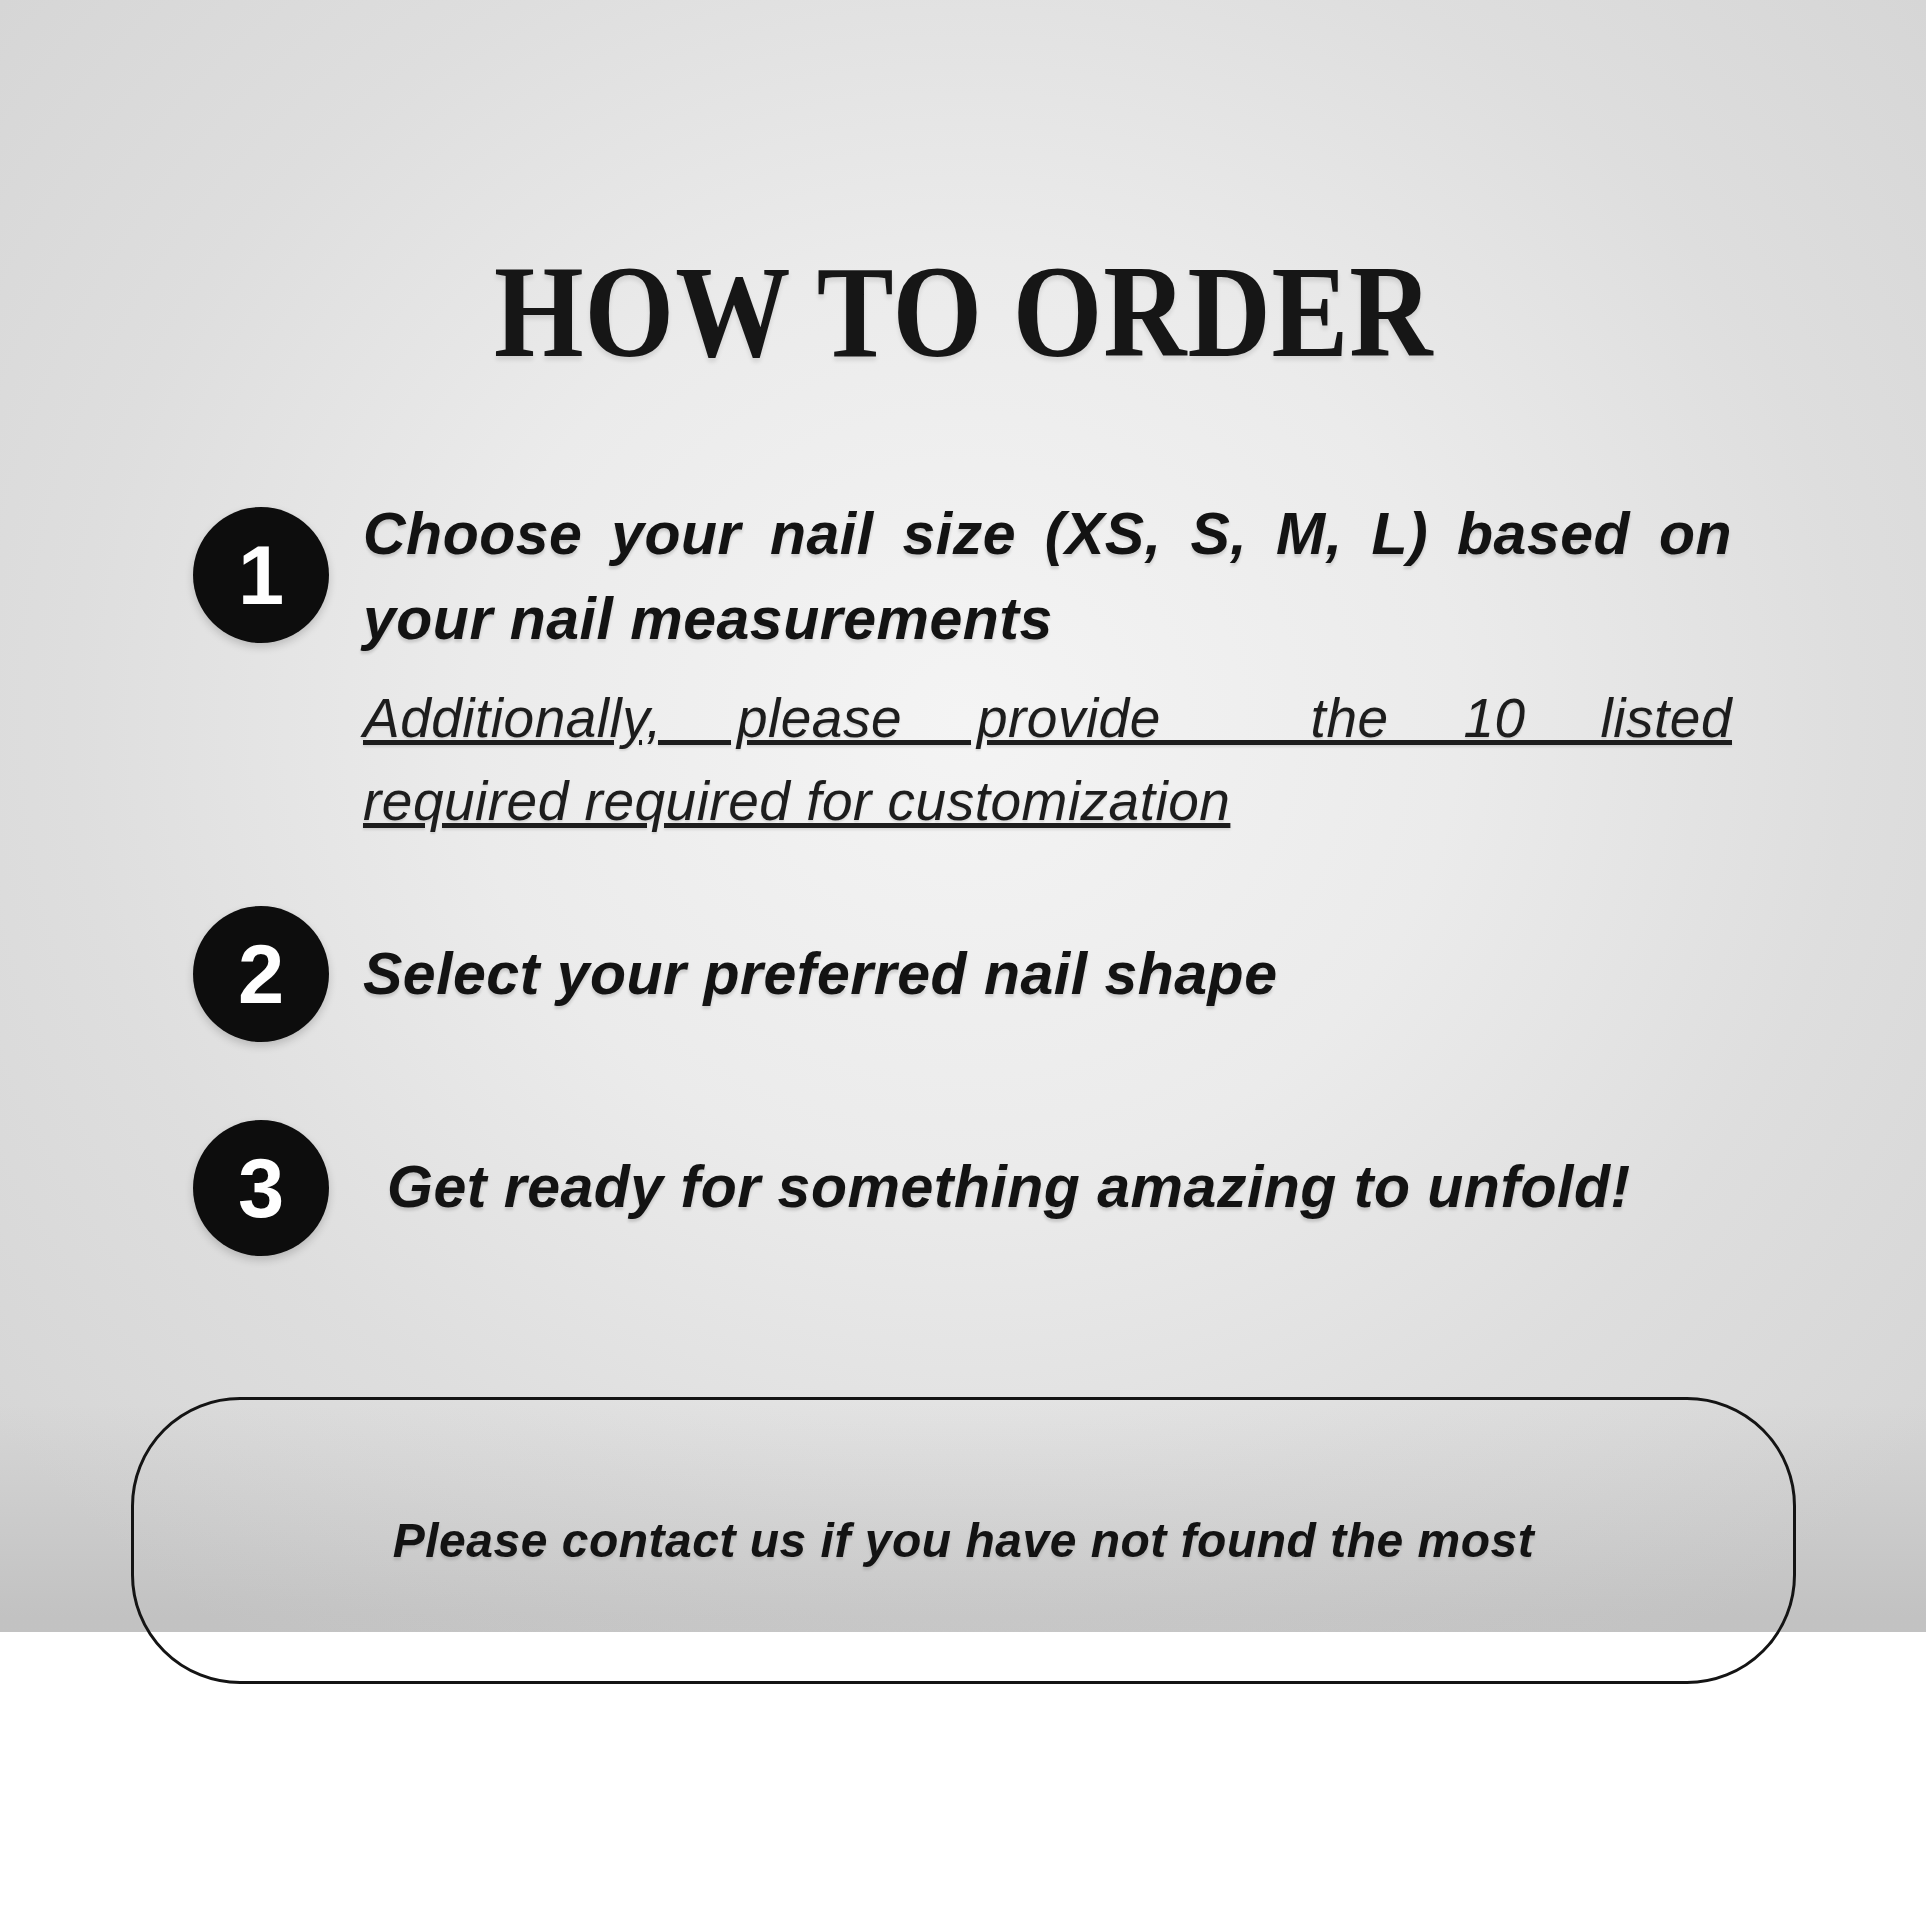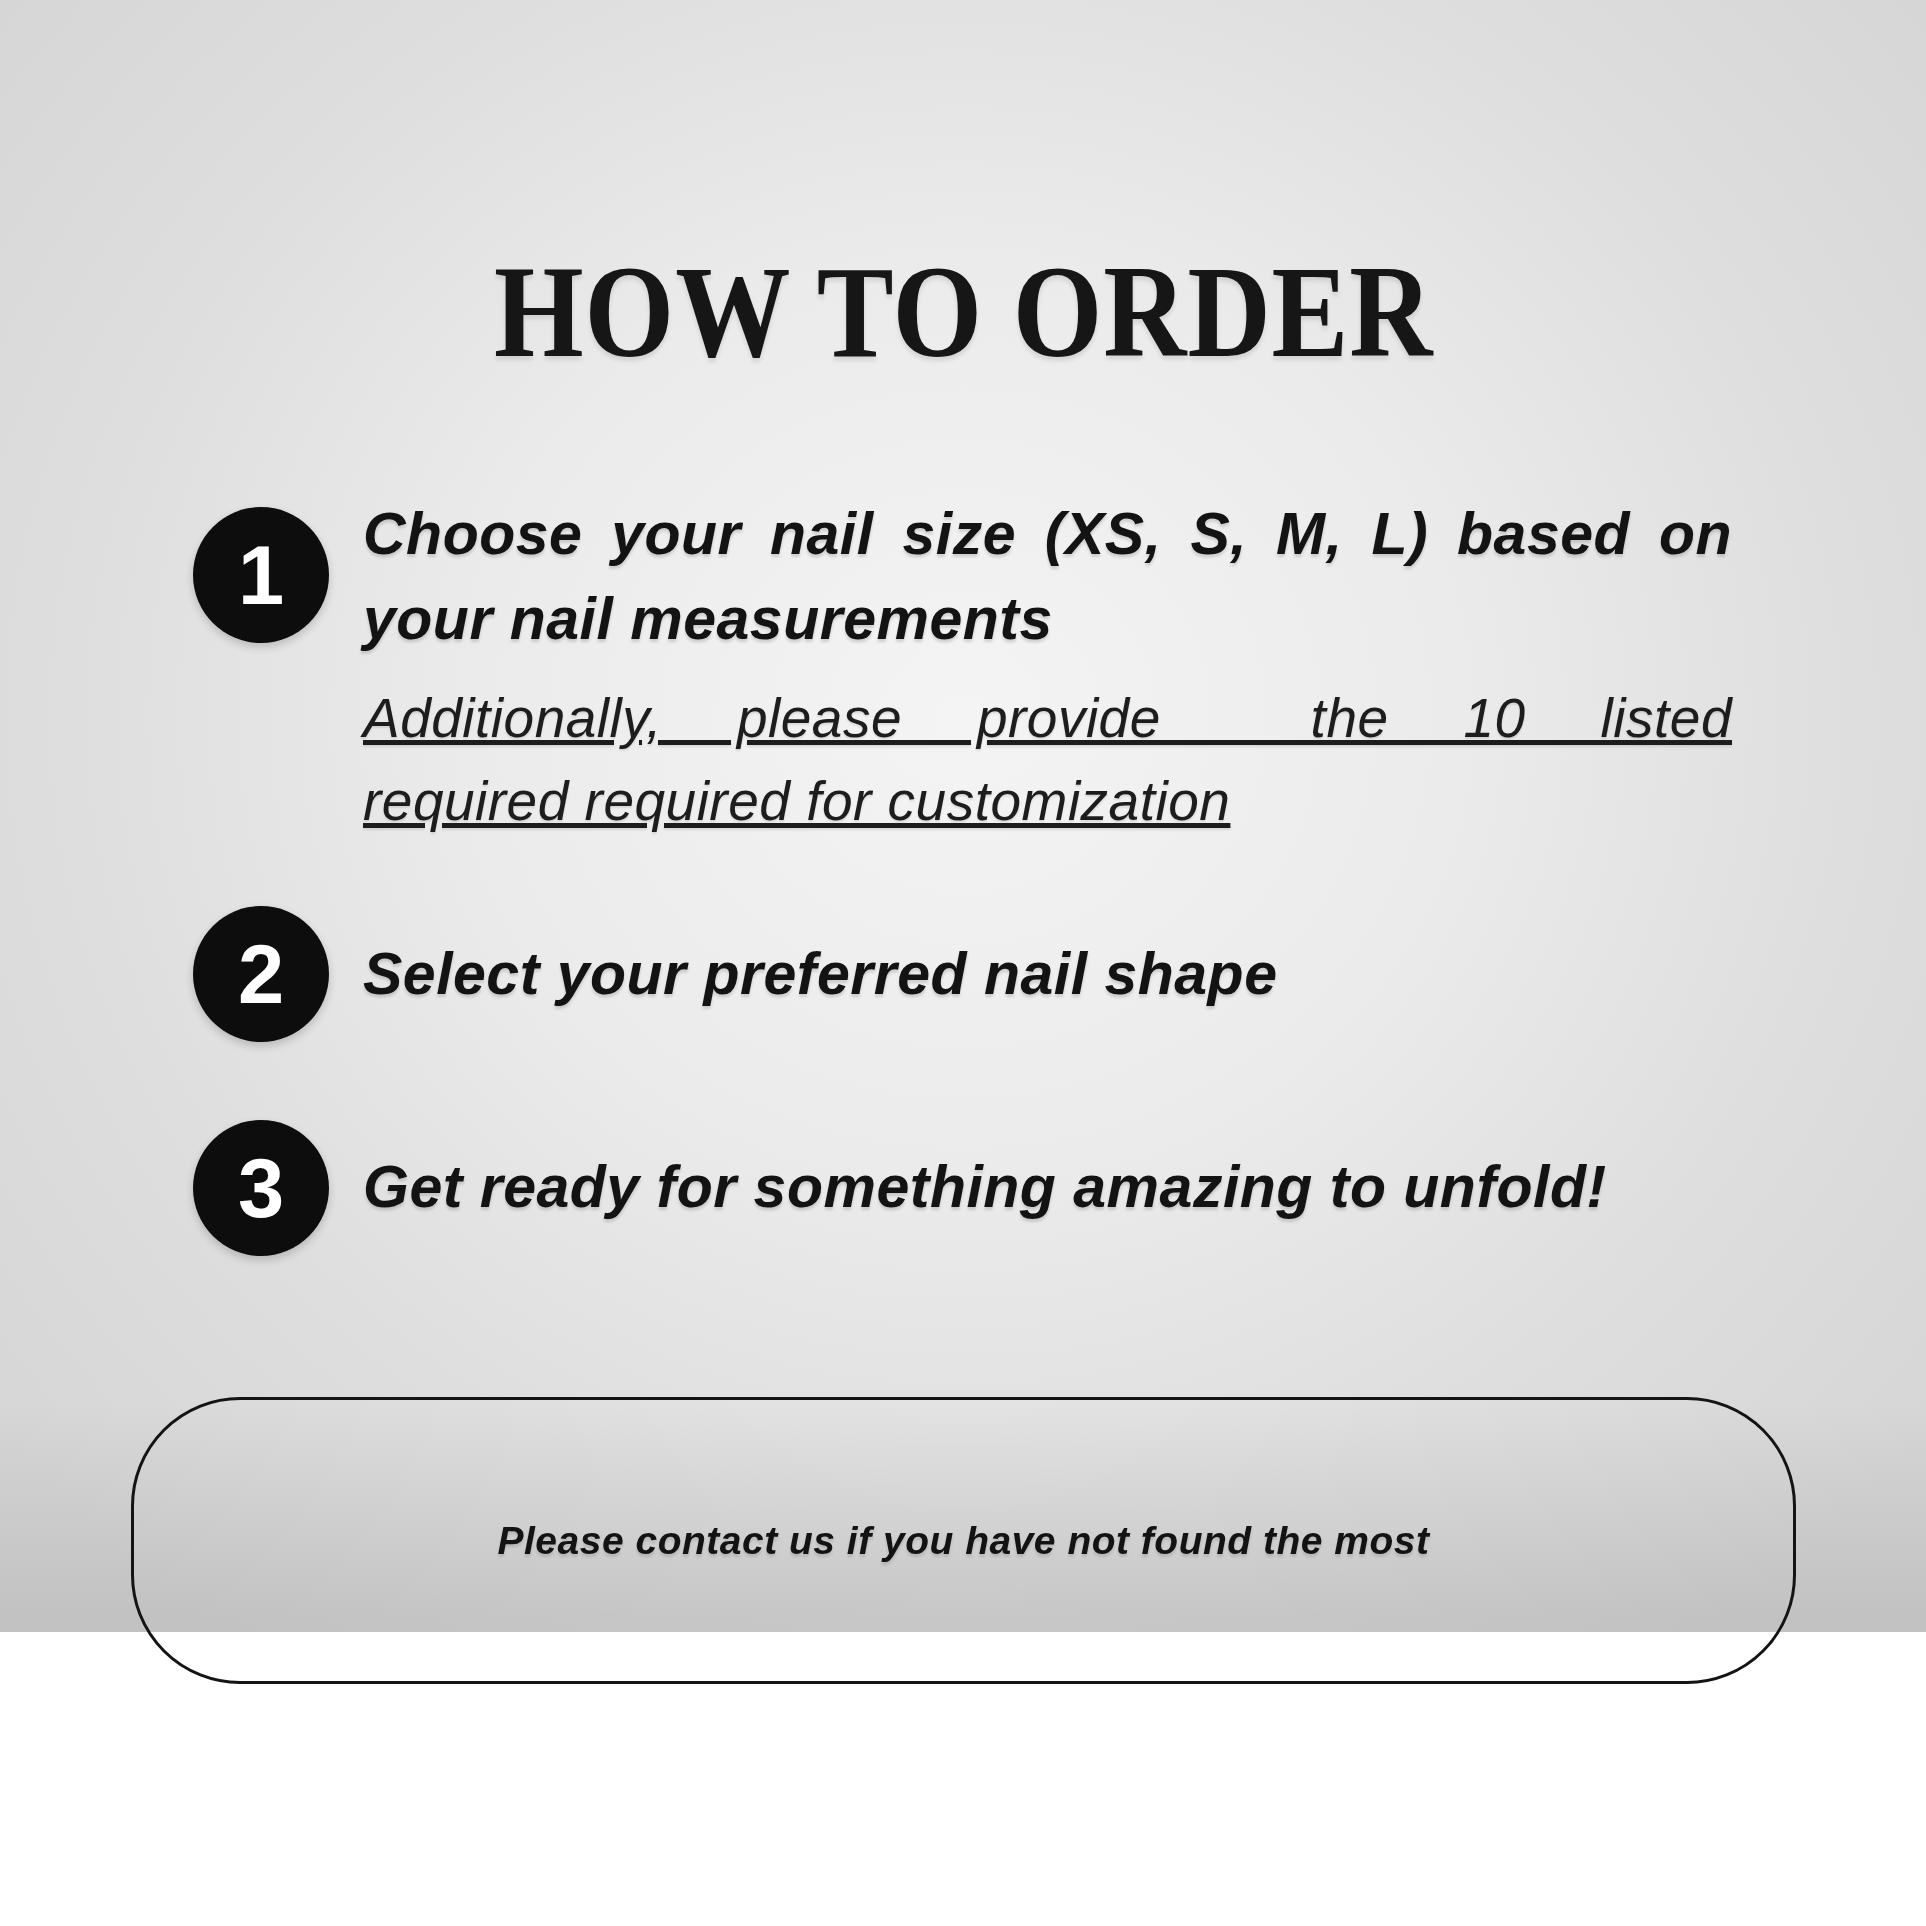--- a/index.html
+++ b/index.html
@@ -72,36 +72,36 @@
     letter-spacing:0.5px;
     text-shadow:0 2px 2px rgba(0,0,0,0.10);
     text-decoration:underline;
   }
   .badge-1{left:193px;top:507px;}
   .text-1{top:492px;}
   .note-1{top:677px;}
   .badge-2{left:193px;top:906px;}
   .text-2{top:932px;}
   .badge-3{left:193px;top:1120px;}
-  .text-3{top:1145px;}
+  .text-3{top:1145px;margin-left:24px;}
   .contact-box{
     position:absolute;
     left:131px;top:1397px;
     width:1665px;height:287px;
     border:3px solid #141414;
     border-radius:109px;
     box-sizing:border-box;
     display:flex;flex-direction:column;
     align-items:center;justify-content:center;
   }
   .contact-line{
     color:#131313;
     font-weight:700;
     font-style:italic;
-    font-size:39px;
+    font-size:48px;
     line-height:81px;
     letter-spacing:0.5px;
     text-align:center;
     text-shadow:0 3px 3px rgba(0,0,0,0.12);
   }
 </style>
 </head>
 <body>
 
 <div class="canvas">

